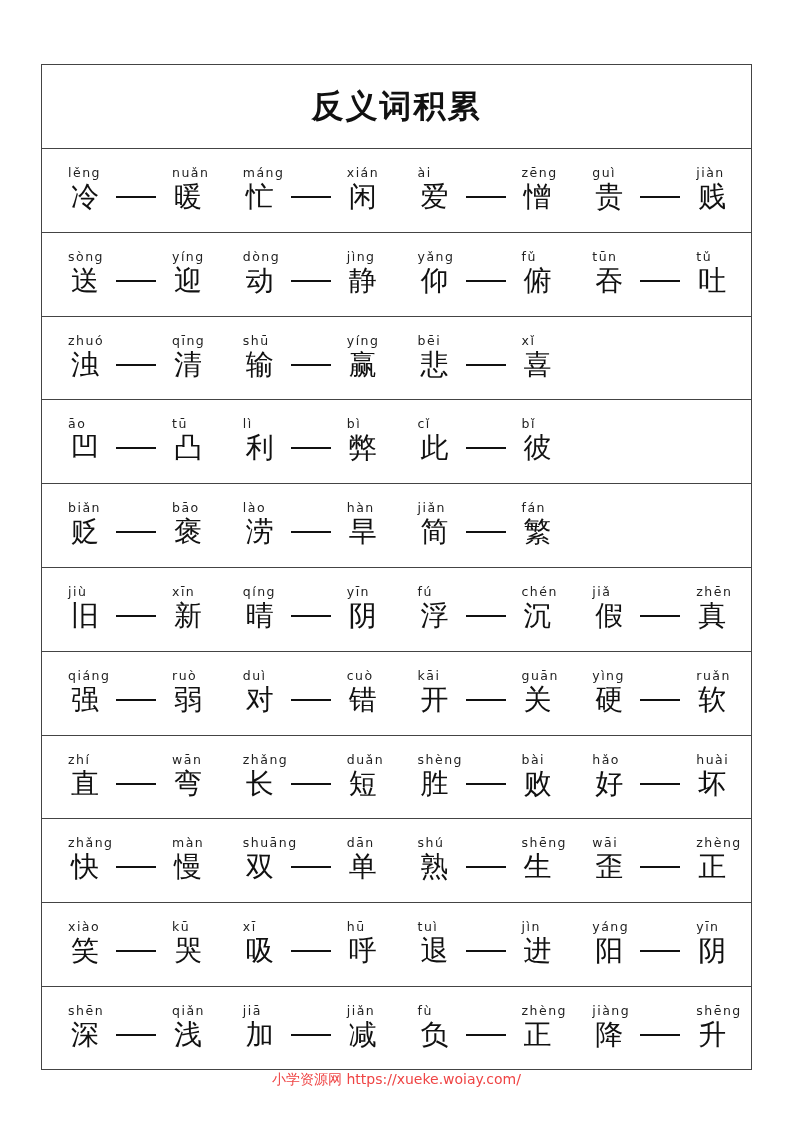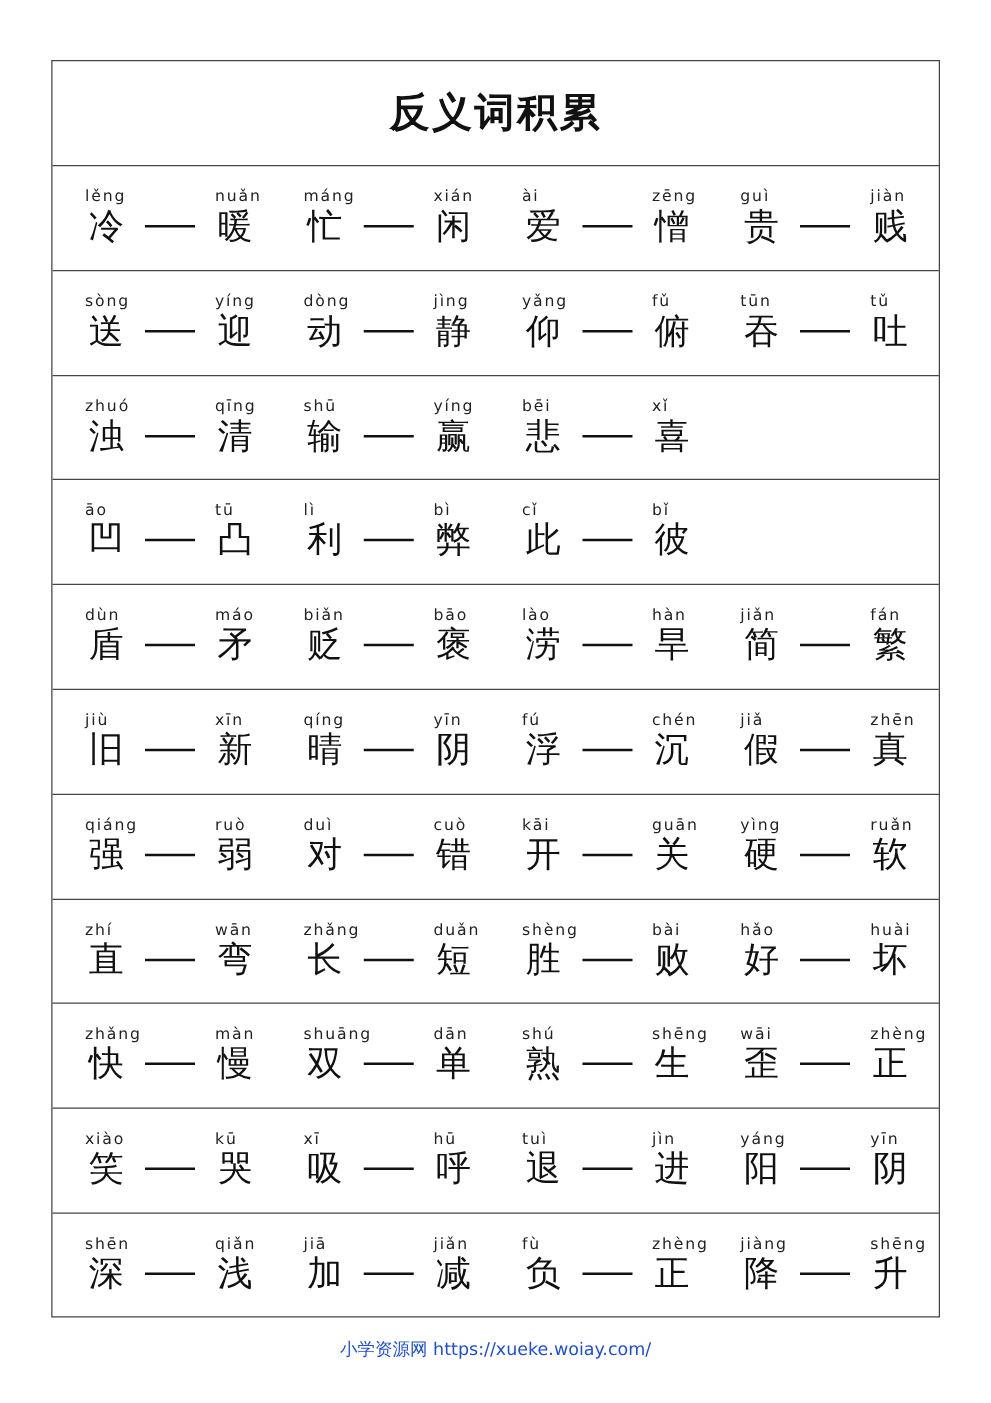--- a/index.html
+++ b/index.html
@@ -1,18 +1,18 @@
 <!DOCTYPE html>
 <html><head>
 <meta charset="utf-8">
 <style>
   html, body { margin: 0; padding: 0; background: #ffffff; }
   body { width: 793px; height: 1122px; position: relative; font-family: "DejaVu Serif", "Liberation Serif", serif; color: #111; }
   .sheet {
-    position: absolute; left: 41px; top: 48px; width: 711px; height: 1006px;
+    position: absolute; left: 41px; top: 64px; width: 711px; height: 1006px;
     border: 1px solid #444; box-sizing: border-box;
   }
   .title-row {
     height: 84px; border-bottom: 1px solid #444; box-sizing: border-box;
     display: flex; align-items: center; justify-content: center;
   }
   .title {
     font-size: 32px; font-weight: bold; letter-spacing: 2px;
     font-family: "DejaVu Sans", "Liberation Sans", sans-serif;
   }
@@ -29,21 +29,21 @@
   .py.a { left: 0px; }
   .py.b { left: 104px; }
   .chars {
     position: absolute; top: 30px; left: 0; display: flex; align-items: center;
     font-size: 28px; line-height: 36px;
   }
   .ch { width: 34px; text-align: center; }
   .dash { width: 40px; height: 2px; background: #111; margin: 0 15px 0 14px; }
   .footer {
     position: absolute; left: 0; right: 0; top: 1071px; text-align: center;
-    font-size: 14px; color: #1d4ed8; font-family: "DejaVu Sans", "Liberation Sans", sans-serif;
+    font-size: 14px; color: #ef4444; font-family: "DejaVu Sans", "Liberation Sans", sans-serif;
   }
 </style>
 </head>
 <body>
 
 <div class="sheet">
   <div class="title-row">
     <div class="title">反义词积累</div>
   </div>
   <div id="rows">
@@ -176,29 +176,20 @@
           <span class="py b">bǐ</span>
           <div class="chars">
             <span class="ch">此</span>
             <span class="dash"></span>
             <span class="ch">彼</span>
           </div>
         </div>
       </div>
       <div class="row">
         <div class="pair">
-          <span class="py a">dùn</span>
-          <span class="py b">máo</span>
-          <div class="chars">
-            <span class="ch">盾</span>
-            <span class="dash"></span>
-            <span class="ch">矛</span>
-          </div>
-        </div>
-        <div class="pair">
           <span class="py a">biǎn</span>
           <span class="py b">bāo</span>
           <div class="chars">
             <span class="ch">贬</span>
             <span class="dash"></span>
             <span class="ch">褒</span>
           </div>
         </div>
         <div class="pair">
           <span class="py a">lào</span>

